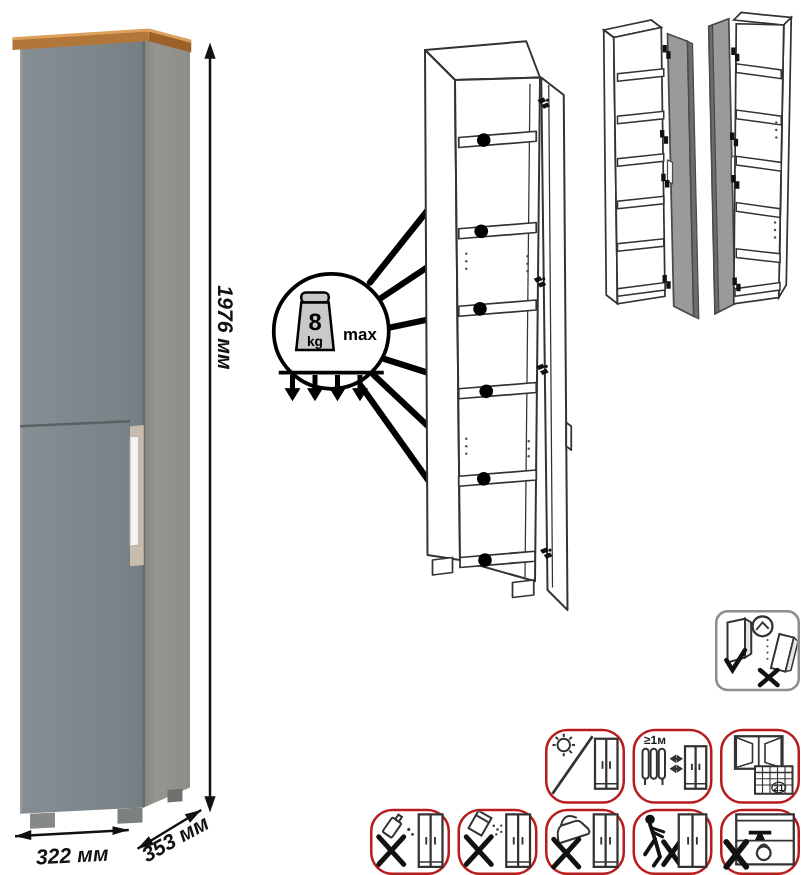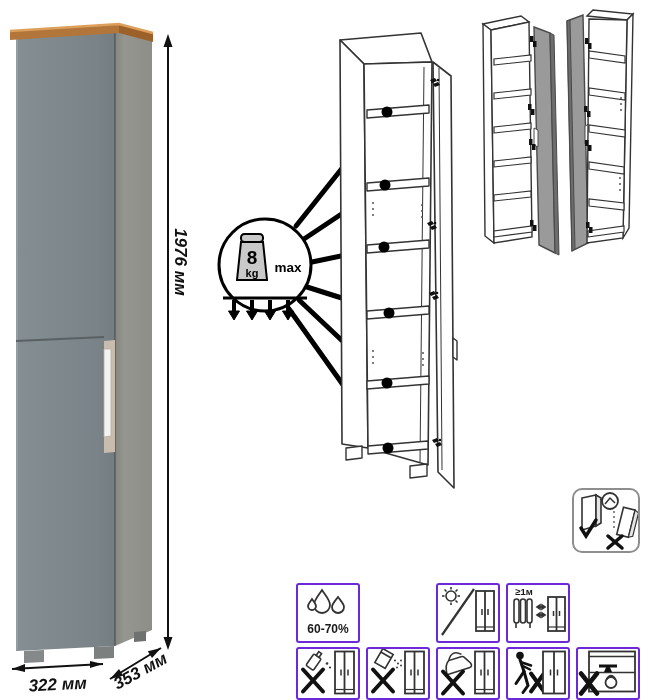--- a/index.html
+++ b/index.html
@@ -2,21 +2,21 @@
 <html><head>
 <meta charset="utf-8">
 <style>
   html,body{margin:0;padding:0;background:#fff;}
   .stage{position:relative;width:648px;height:700px;background:#fff;overflow:hidden;
          font-family:"Liberation Sans",sans-serif;}
   .stage svg{position:absolute;display:block;}
   svg text{font-family:"Liberation Sans",sans-serif;}
   .dim-label{font-size:17px;font-weight:bold;font-style:italic;fill:#111;}
   .care-icon{position:absolute;box-sizing:border-box;width:64px;background:#fff;
-             border:2px solid #6d28d9;border-radius:3px;}
+             border:2px solid #b91c1c;border-radius:18px;}
   .care-icon.r1{top:583px;height:60px;}
   .care-icon.r2{top:647px;height:53px;}
   .care-icon svg{position:static;width:100%;height:100%;}
   .icon-label{font-weight:bold;fill:#1a1a1a;}
   .tip-icon{position:absolute;left:572px;top:488px;width:68px;height:65px;box-sizing:border-box;
             background:#fff;border:2px solid #8e8e8e;border-radius:10px;}
   .lineart{stroke:#333;fill:#fff;}
 </style>
 </head>
 <body>
@@ -278,30 +278,20 @@
         <rect x="44" y="18" width="12" height="28" fill="#fff" stroke="#333" stroke-width="1.6"></rect>
         <polygon points="56,18 60,20 60,44 56,46" fill="#e6e6e6" stroke="#333" stroke-width="1.2"></polygon>
       </g>
       <g stroke="#111" stroke-width="3.5" stroke-linecap="round">
         <line x1="34" y1="46" x2="48" y2="58"></line>
           <line x1="48" y1="46" x2="34" y2="58"></line>
       </g>
     </svg>
   </div>
 
-  <div class="care-icon r1" style="left:296px">
-    <svg viewBox="0 0 60 56">
-      <g stroke="#333" stroke-width="1.8" fill="#fff">
-        <path d="M24,5 C20,11 16,15 16,20 a8,8 0 1 0 16,0 C32,15 28,11 24,5 Z"></path>
-        <path d="M40,12 C37,16 34,19 34,22 a6,6 0 1 0 12,0 C46,19 43,16 40,12 Z"></path>
-        <path d="M14,14 C12,17 10,19 10,21 a4,4 0 1 0 8,0 C18,19 16,17 14,14 Z"></path>
-      </g>
-      <text class="icon-label" x="30" y="48" font-size="12" text-anchor="middle">60-70%</text>
-    </svg>
-  </div>
 
 
   <div class="care-icon r1" style="left:436px">
     <svg viewBox="0 0 60 56">
       <g stroke="#333" stroke-width="1.6" fill="#fff">
         <circle cx="13" cy="11" r="5"></circle>
         <line x1="13" y1="2" x2="13" y2="4.5"></line>
           <line x1="13" y1="17.5" x2="13" y2="20"></line>
         <line x1="4" y1="11" x2="6.5" y2="11"></line>
           <line x1="19.5" y1="11" x2="22" y2="11"></line>
@@ -341,20 +331,42 @@
       <g stroke="#333" stroke-width="1.8" fill="#fff">
         <rect x="40" y="12" width="17" height="34"></rect>
         <line x1="48.5" y1="12" x2="48.5" y2="46"></line>
         <line x1="45.5" y1="26" x2="45.5" y2="31" stroke-width="1.5"></line>
           <line x1="51.5" y1="26" x2="51.5" y2="31" stroke-width="1.5"></line>
         <line x1="40" y1="42" x2="57" y2="42" stroke-width="1.2"></line>
       </g>
     </svg>
   </div>
 
+  <div class="care-icon r1" style="left:576px">
+    <svg viewBox="0 0 60 56">
+      <g stroke="#333" fill="#fff">
+        <rect x="10" y="4" width="38" height="26" stroke-width="1.8"></rect>
+        <line x1="29" y1="4" x2="29" y2="30" stroke-width="1.4"></line>
+        <polygon points="11,5 24,10 24,25 11,29" stroke-width="1.3"></polygon>
+        <polygon points="47,5 34,10 34,25 47,29" stroke-width="1.3"></polygon>
+      </g>
+      <g stroke="#333" fill="#fff">
+        <rect x="26" y="28" width="30" height="22" stroke-width="1.6"></rect>
+        <line x1="26" y1="33" x2="56" y2="33" stroke-width="1.2"></line>
+        <line x1="32" y1="28" x2="32" y2="50" stroke-width="0.9"></line>
+          <line x1="38" y1="28" x2="38" y2="50" stroke-width="0.9"></line>
+        <line x1="44" y1="28" x2="44" y2="50" stroke-width="0.9"></line>
+          <line x1="50" y1="28" x2="50" y2="50" stroke-width="0.9"></line>
+        <line x1="26" y1="38" x2="56" y2="38" stroke-width="0.9"></line>
+          <line x1="26" y1="43" x2="56" y2="43" stroke-width="0.9"></line>
+        <ellipse cx="45" cy="45" rx="5.5" ry="4.2" fill="none" stroke-width="1.2"></ellipse>
+      </g>
+      <text class="icon-label" x="45" y="47.5" font-size="7.5" text-anchor="middle">21</text>
+    </svg>
+  </div>
 
   <div class="care-icon r2" style="left:296px">
     <svg viewBox="0 0 60 48">
       <g transform="translate(13,2) rotate(35 5 8)" stroke="#333" stroke-width="1.6" fill="#fff">
         <rect x="0" y="4.5" width="9" height="14" rx="1.5"></rect>
         <rect x="2.8" y="0" width="3.4" height="4.5"></rect>
       </g>
       <circle cx="29" cy="14" r="1.3" fill="#333"></circle>
       <circle cx="32" cy="18" r="1.1" fill="#333"></circle>
       <g stroke="#111" stroke-width="4" stroke-linecap="round">

